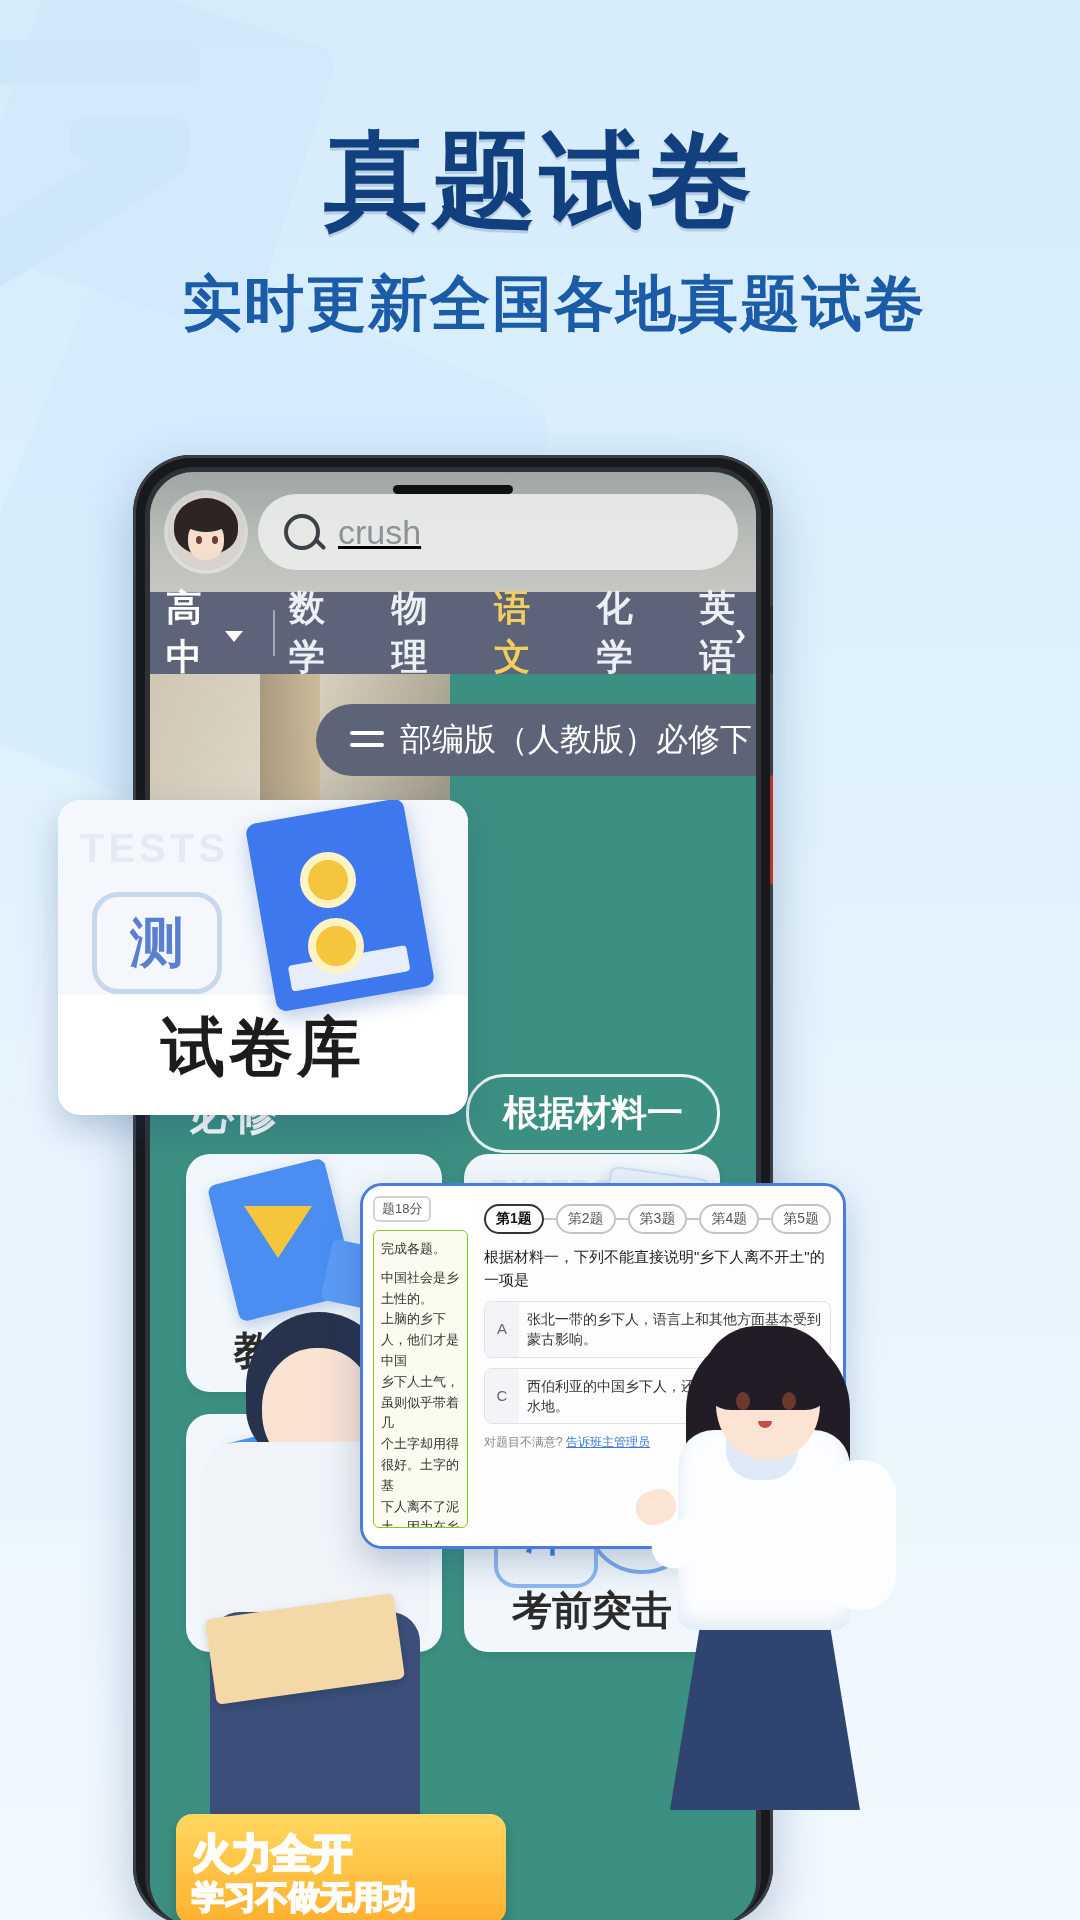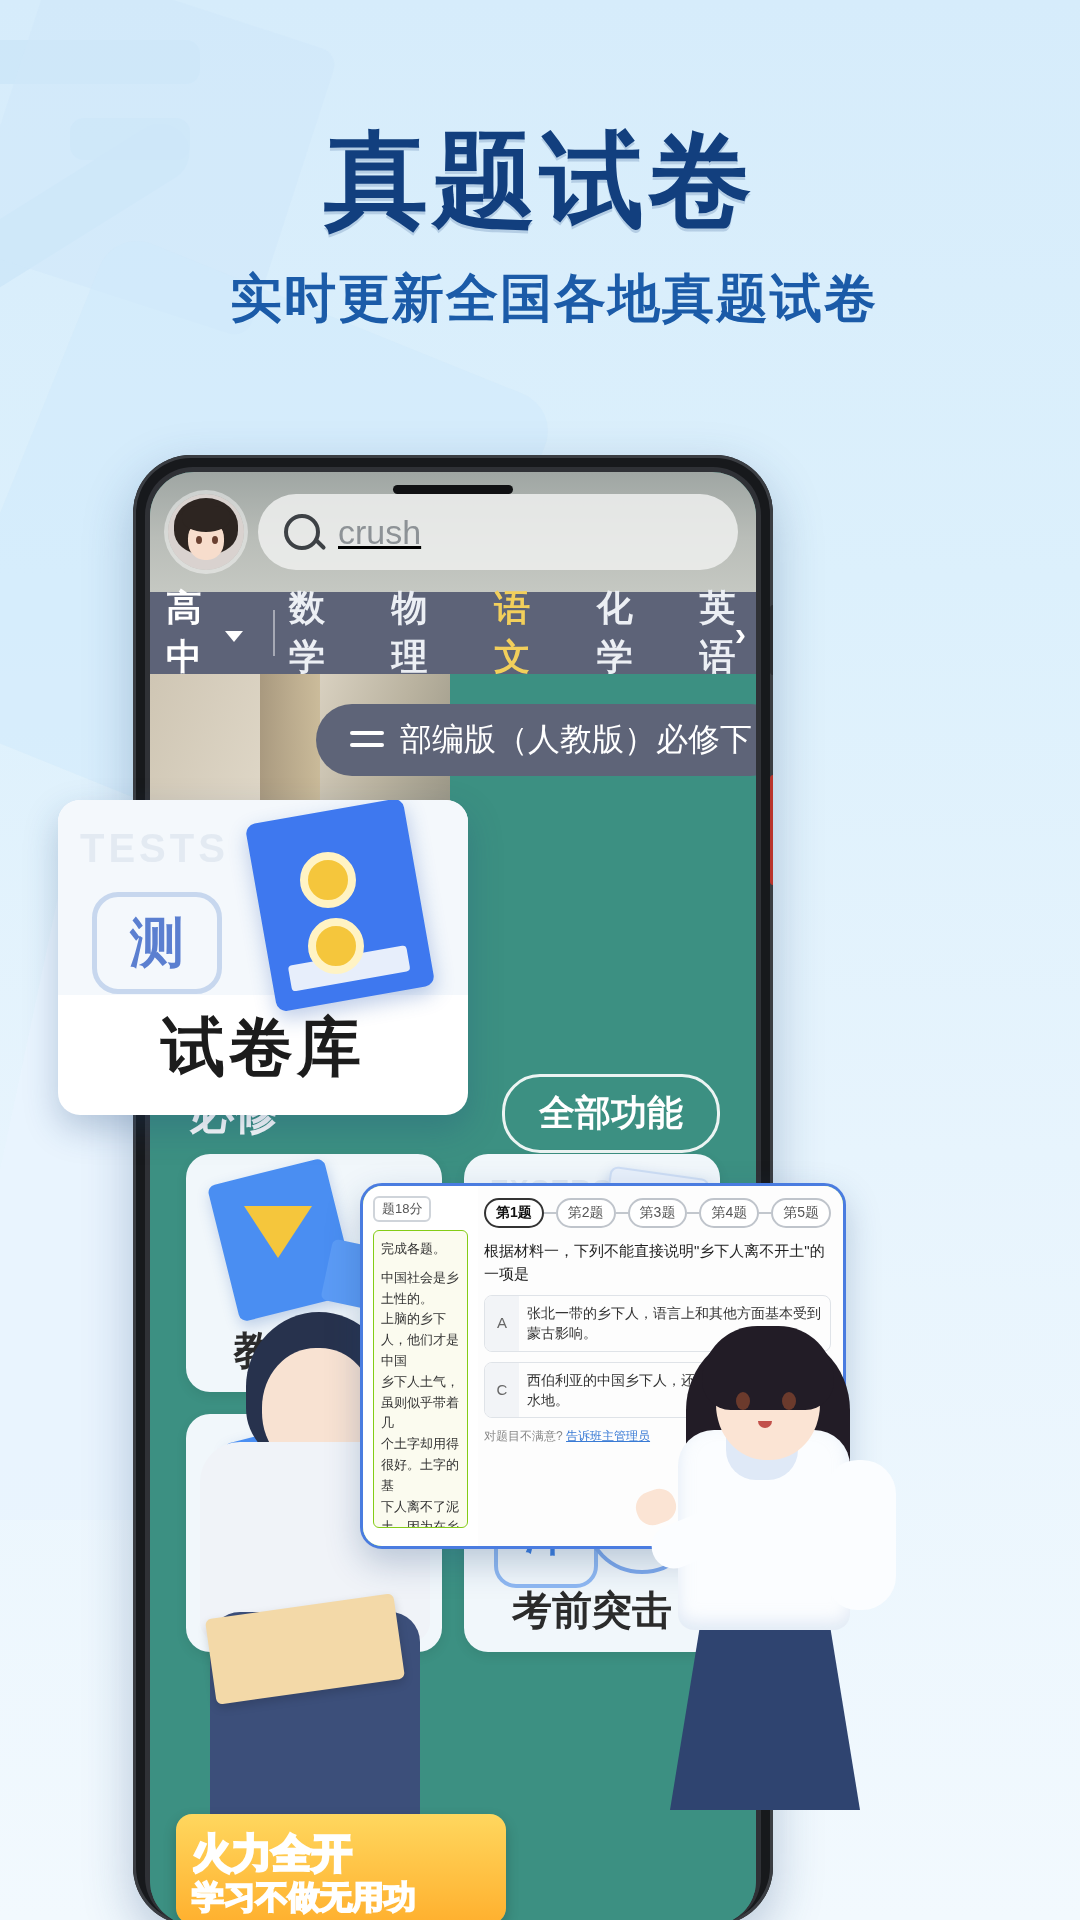--- a/index.html
+++ b/index.html
@@ -19,21 +19,21 @@
   .d6{width:260px;height:700px;left:-40px;top:1180px;background:#e9f4fe;border-radius:0;transform:skewX(-12deg);opacity:.9;}
 
   
   .headline-wrap{position:absolute;top:128px;left:0;width:1080px;text-align:center;z-index:5;}
   .headline{
     font-size:104px;line-height:1;font-weight:bold;color:#123f7e;
     letter-spacing:4px;
     text-shadow:0 3px 0 rgba(18,63,126,.18);
   }
   .subhead{
-    margin-top:32px;font-size:52px;font-weight:bold;color:#1b5ba8;letter-spacing:2px;padding-left:28px;
+    margin-top:32px;font-size:60px;font-weight:bold;color:#1b5ba8;letter-spacing:2px;padding-left:28px;
   }
 
   
   .phone{
     position:absolute;left:133px;top:455px;width:640px;height:1470px;
     background:#17191c;border-radius:58px;
     box-shadow:0 18px 50px rgba(30,70,120,.28), inset 0 0 0 3px #3a3d42;
     z-index:6;overflow:hidden;
   }
   .phone-inner{
@@ -170,21 +170,21 @@
     border-radius:22px;box-shadow:0 14px 34px rgba(30,70,120,.26);z-index:22;overflow:hidden;
     border:3px solid #4a7ce0;
   }
   .exam-body{position:absolute;inset:0;display:flex;}
   .exam-left{width:160px;padding:10px;box-sizing:border-box;background:#fff;}
   .score-pill{display:inline-block;border:2px solid #cfd4da;border-radius:6px;font-size:13px;color:#555;padding:2px 7px;}
   .passage{
     margin-top:8px;background:#fbfbef;border:1px solid #84cc16;border-radius:6px;
     padding:8px 7px;font-size:13px;line-height:1.6;color:#333;height:280px;overflow:hidden;
   }
-  .exam-right{flex:1;padding:12px 12px 0 6px;box-sizing:border-box;background:#fdfdfd;}
+  .exam-right{flex:1;padding:18px 12px 0 6px;box-sizing:border-box;background:#fdfdfd;}
   .qtabs{display:flex;align-items:center;gap:0;}
   .qtab{
     border:2px solid #333;border-radius:16px;font-size:14px;padding:4px 10px;color:#111;
     background:#fff;font-weight:bold;white-space:nowrap;
   }
   .qtab.plain{border-color:#bfc4cb;color:#555;font-weight:normal;}
   .qlink{width:12px;height:2px;background:#c2c7cd;}
   .qstem{margin-top:12px;font-size:15px;color:#222;line-height:1.5;}
   .opt{
     display:flex;margin-top:10px;border:1px solid #dfe3e8;border-radius:8px;overflow:hidden;
@@ -267,21 +267,21 @@
       <div class="board">
         <div class="board-photo"></div>
 
         <div class="version-chip">
           <span class="swap-ic"></span>
           <span>部编版（人教版）必修下</span>
         </div>
 
         <div class="sec-head">
           <span class="sec-title">必修</span>
-          <span class="all-fn">全部功能</span>
+          <span class="all-fn">根据材料一</span>
         </div>
 
         <div class="grid">
 
           <div class="card">
             <div class="art">
               <div class="bk" style="left:36px;top:16px;"></div>
               <div class="tri" style="left:58px;top:52px;"></div>
               <div class="bk2" style="left:140px;top:92px;"></div>
             </div>

